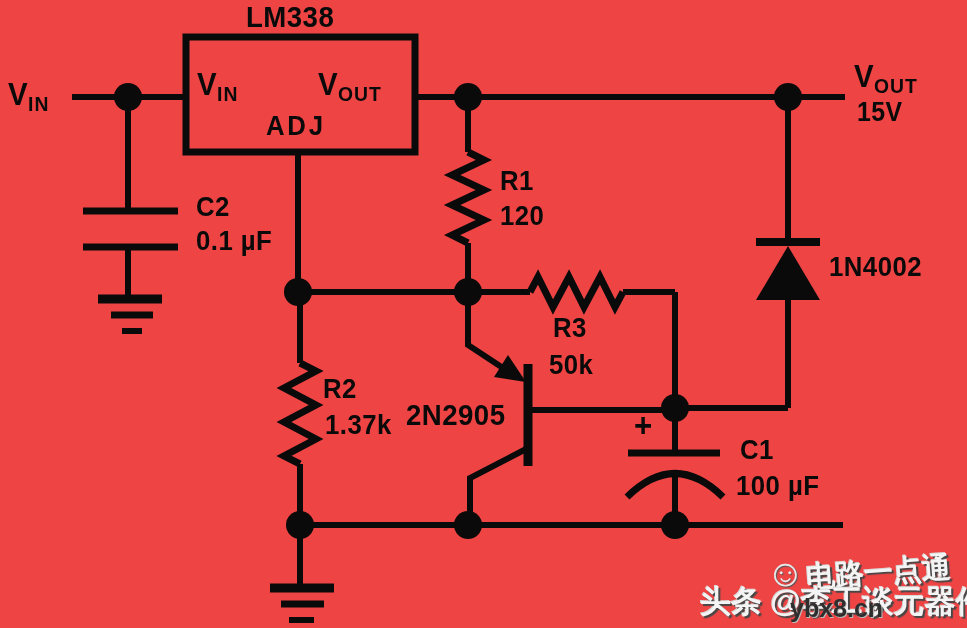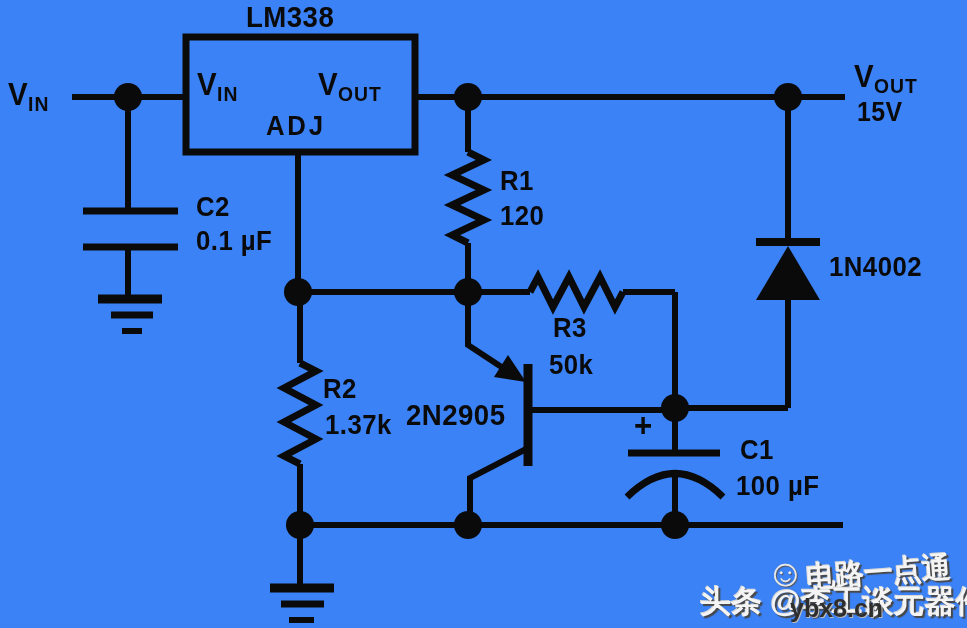--- a/index.html
+++ b/index.html
@@ -1,17 +1,17 @@
 <!DOCTYPE html>
 <html><head>
 <meta charset="utf-8">
 <style>
   html,body{margin:0;padding:0;background:#fff;}
   .stage{
-    position:relative;width:967px;height:628px;background:#3b82f6;
+    position:relative;width:967px;height:628px;background:#ef4444;
     overflow:hidden;font-family:"Liberation Sans",sans-serif;
   }
   .stage svg{position:absolute;left:0;top:0;}
   .lbl{
     position:absolute;color:#0a0a0a;font-weight:bold;white-space:nowrap;
     transform:scaleX(0.92);transform-origin:left top;letter-spacing:0.5px;
   }
   .s28{font-size:28px;} .s30{font-size:30px;} .s27{font-size:27px;}
   .vmain{font-size:32px;font-weight:bold;}
   .vsub{font-size:21px;font-weight:bold;vertical-align:-6px;letter-spacing:1px;}

